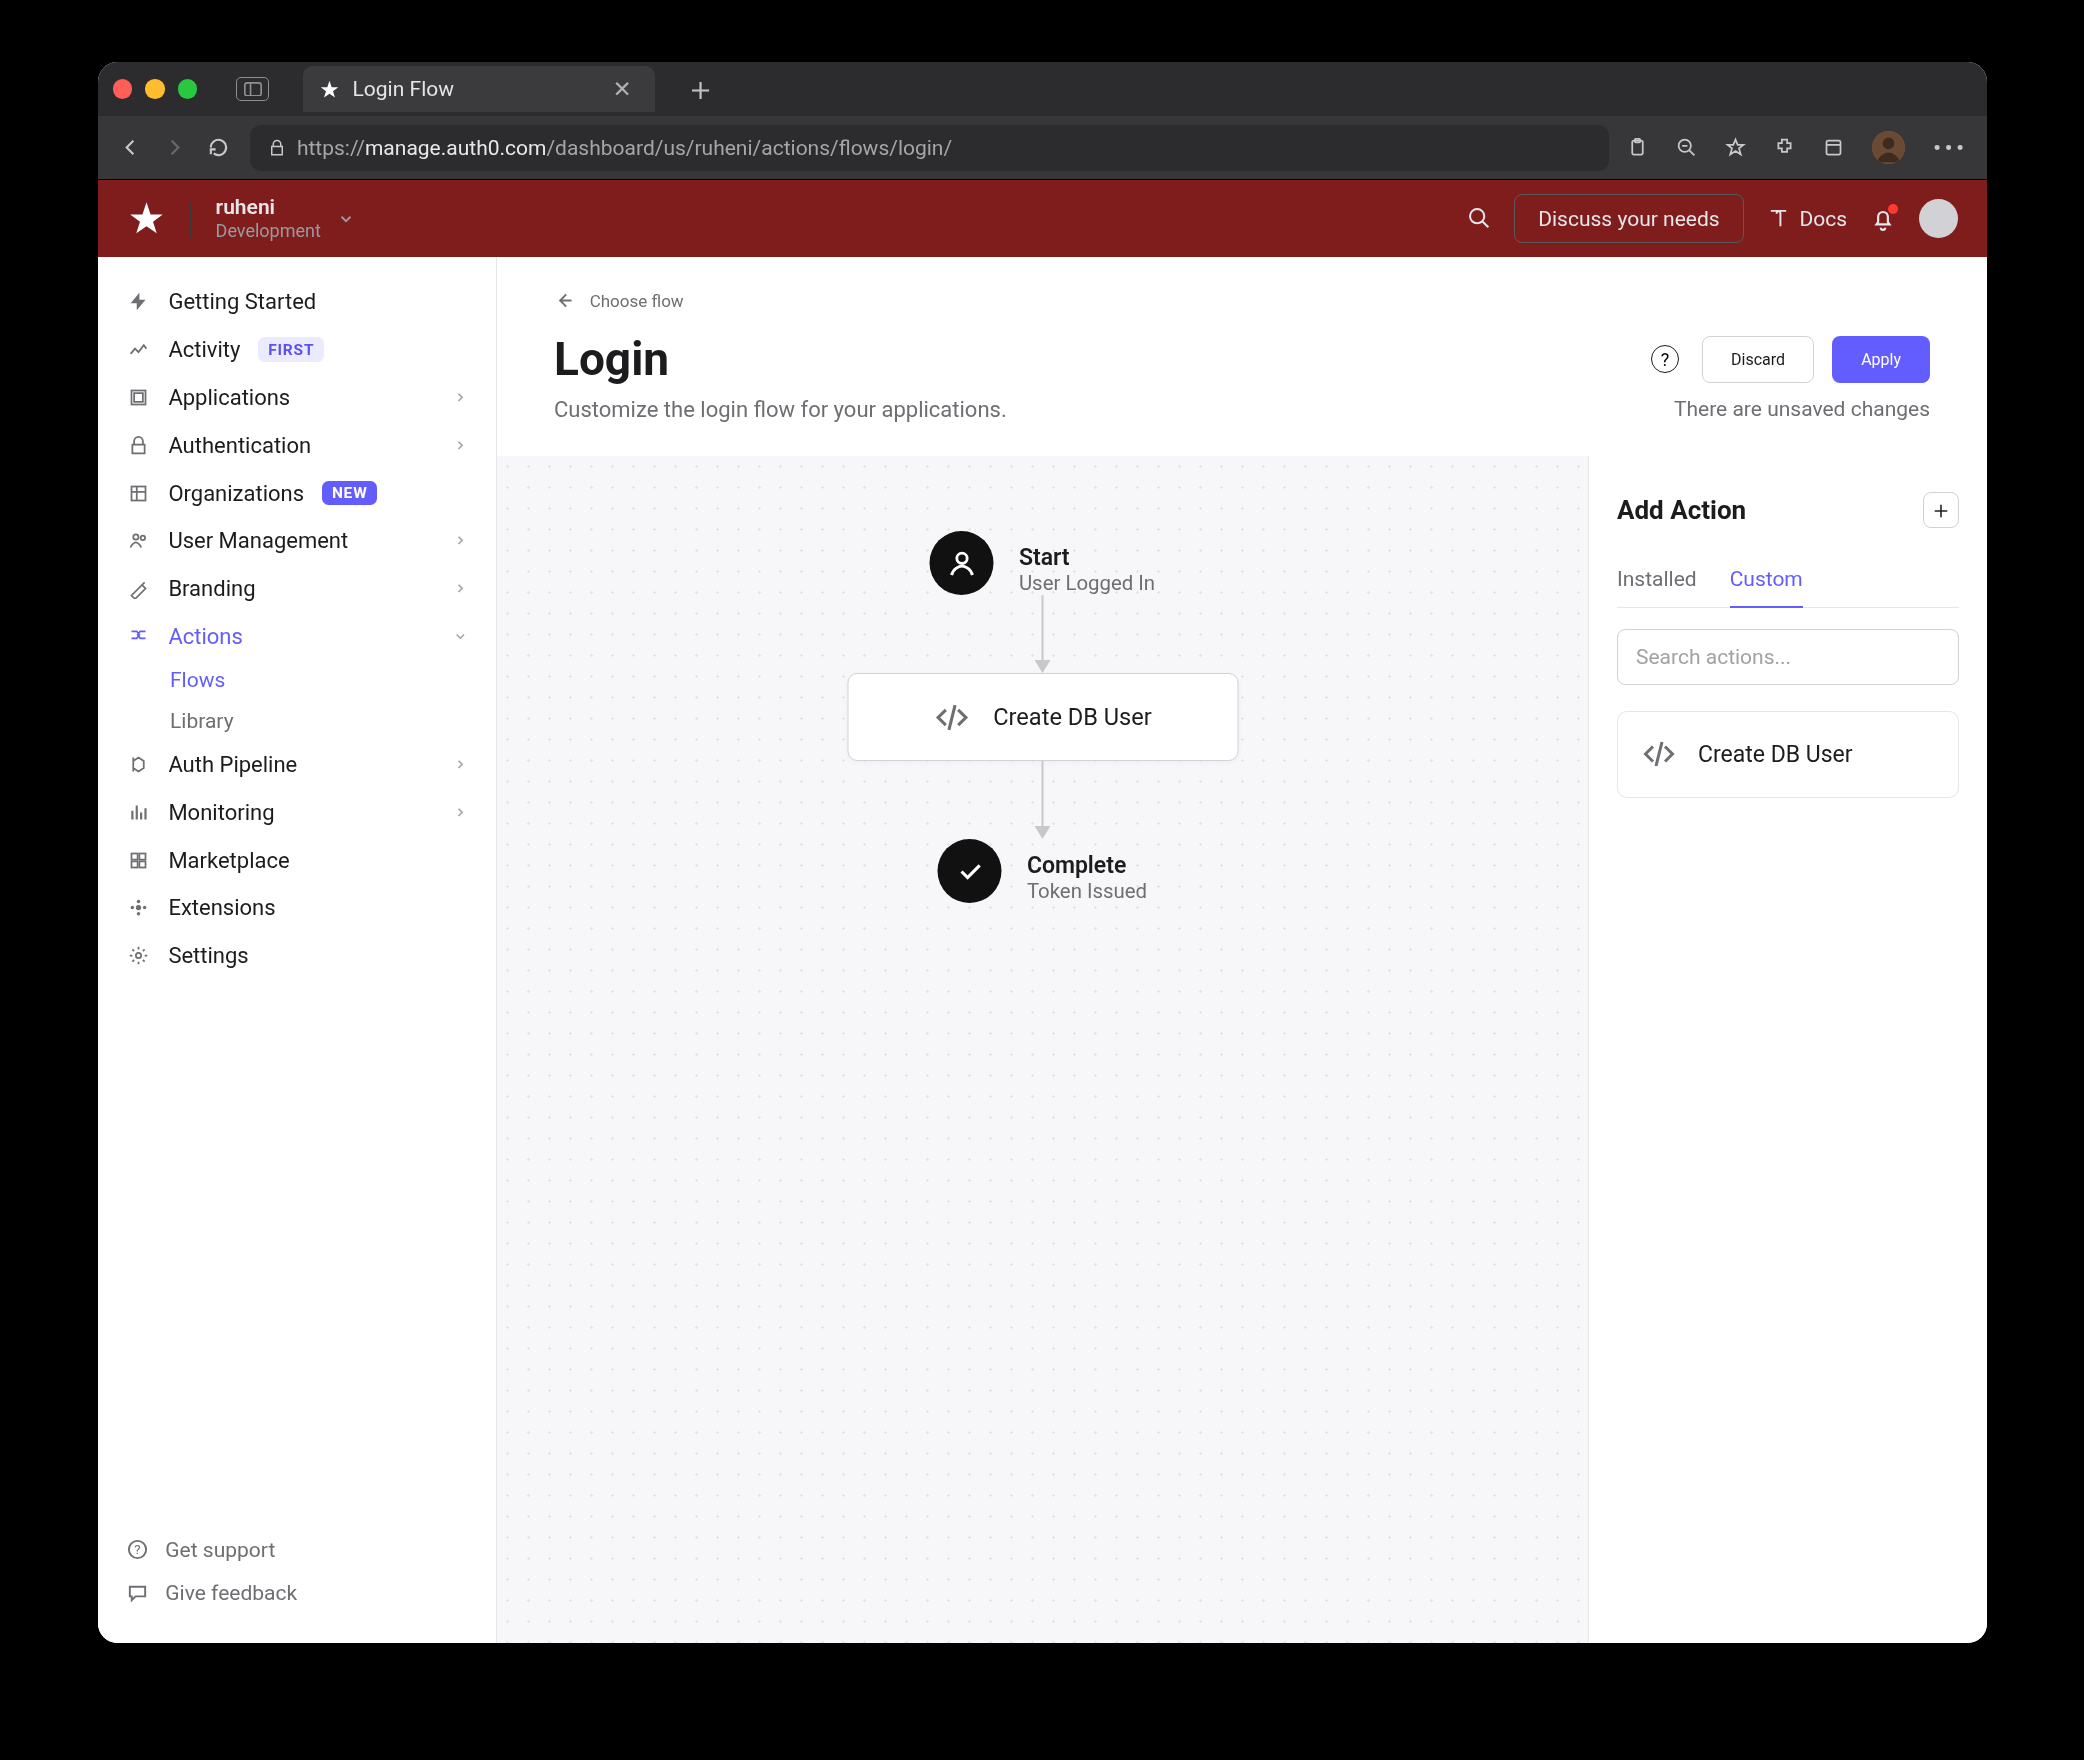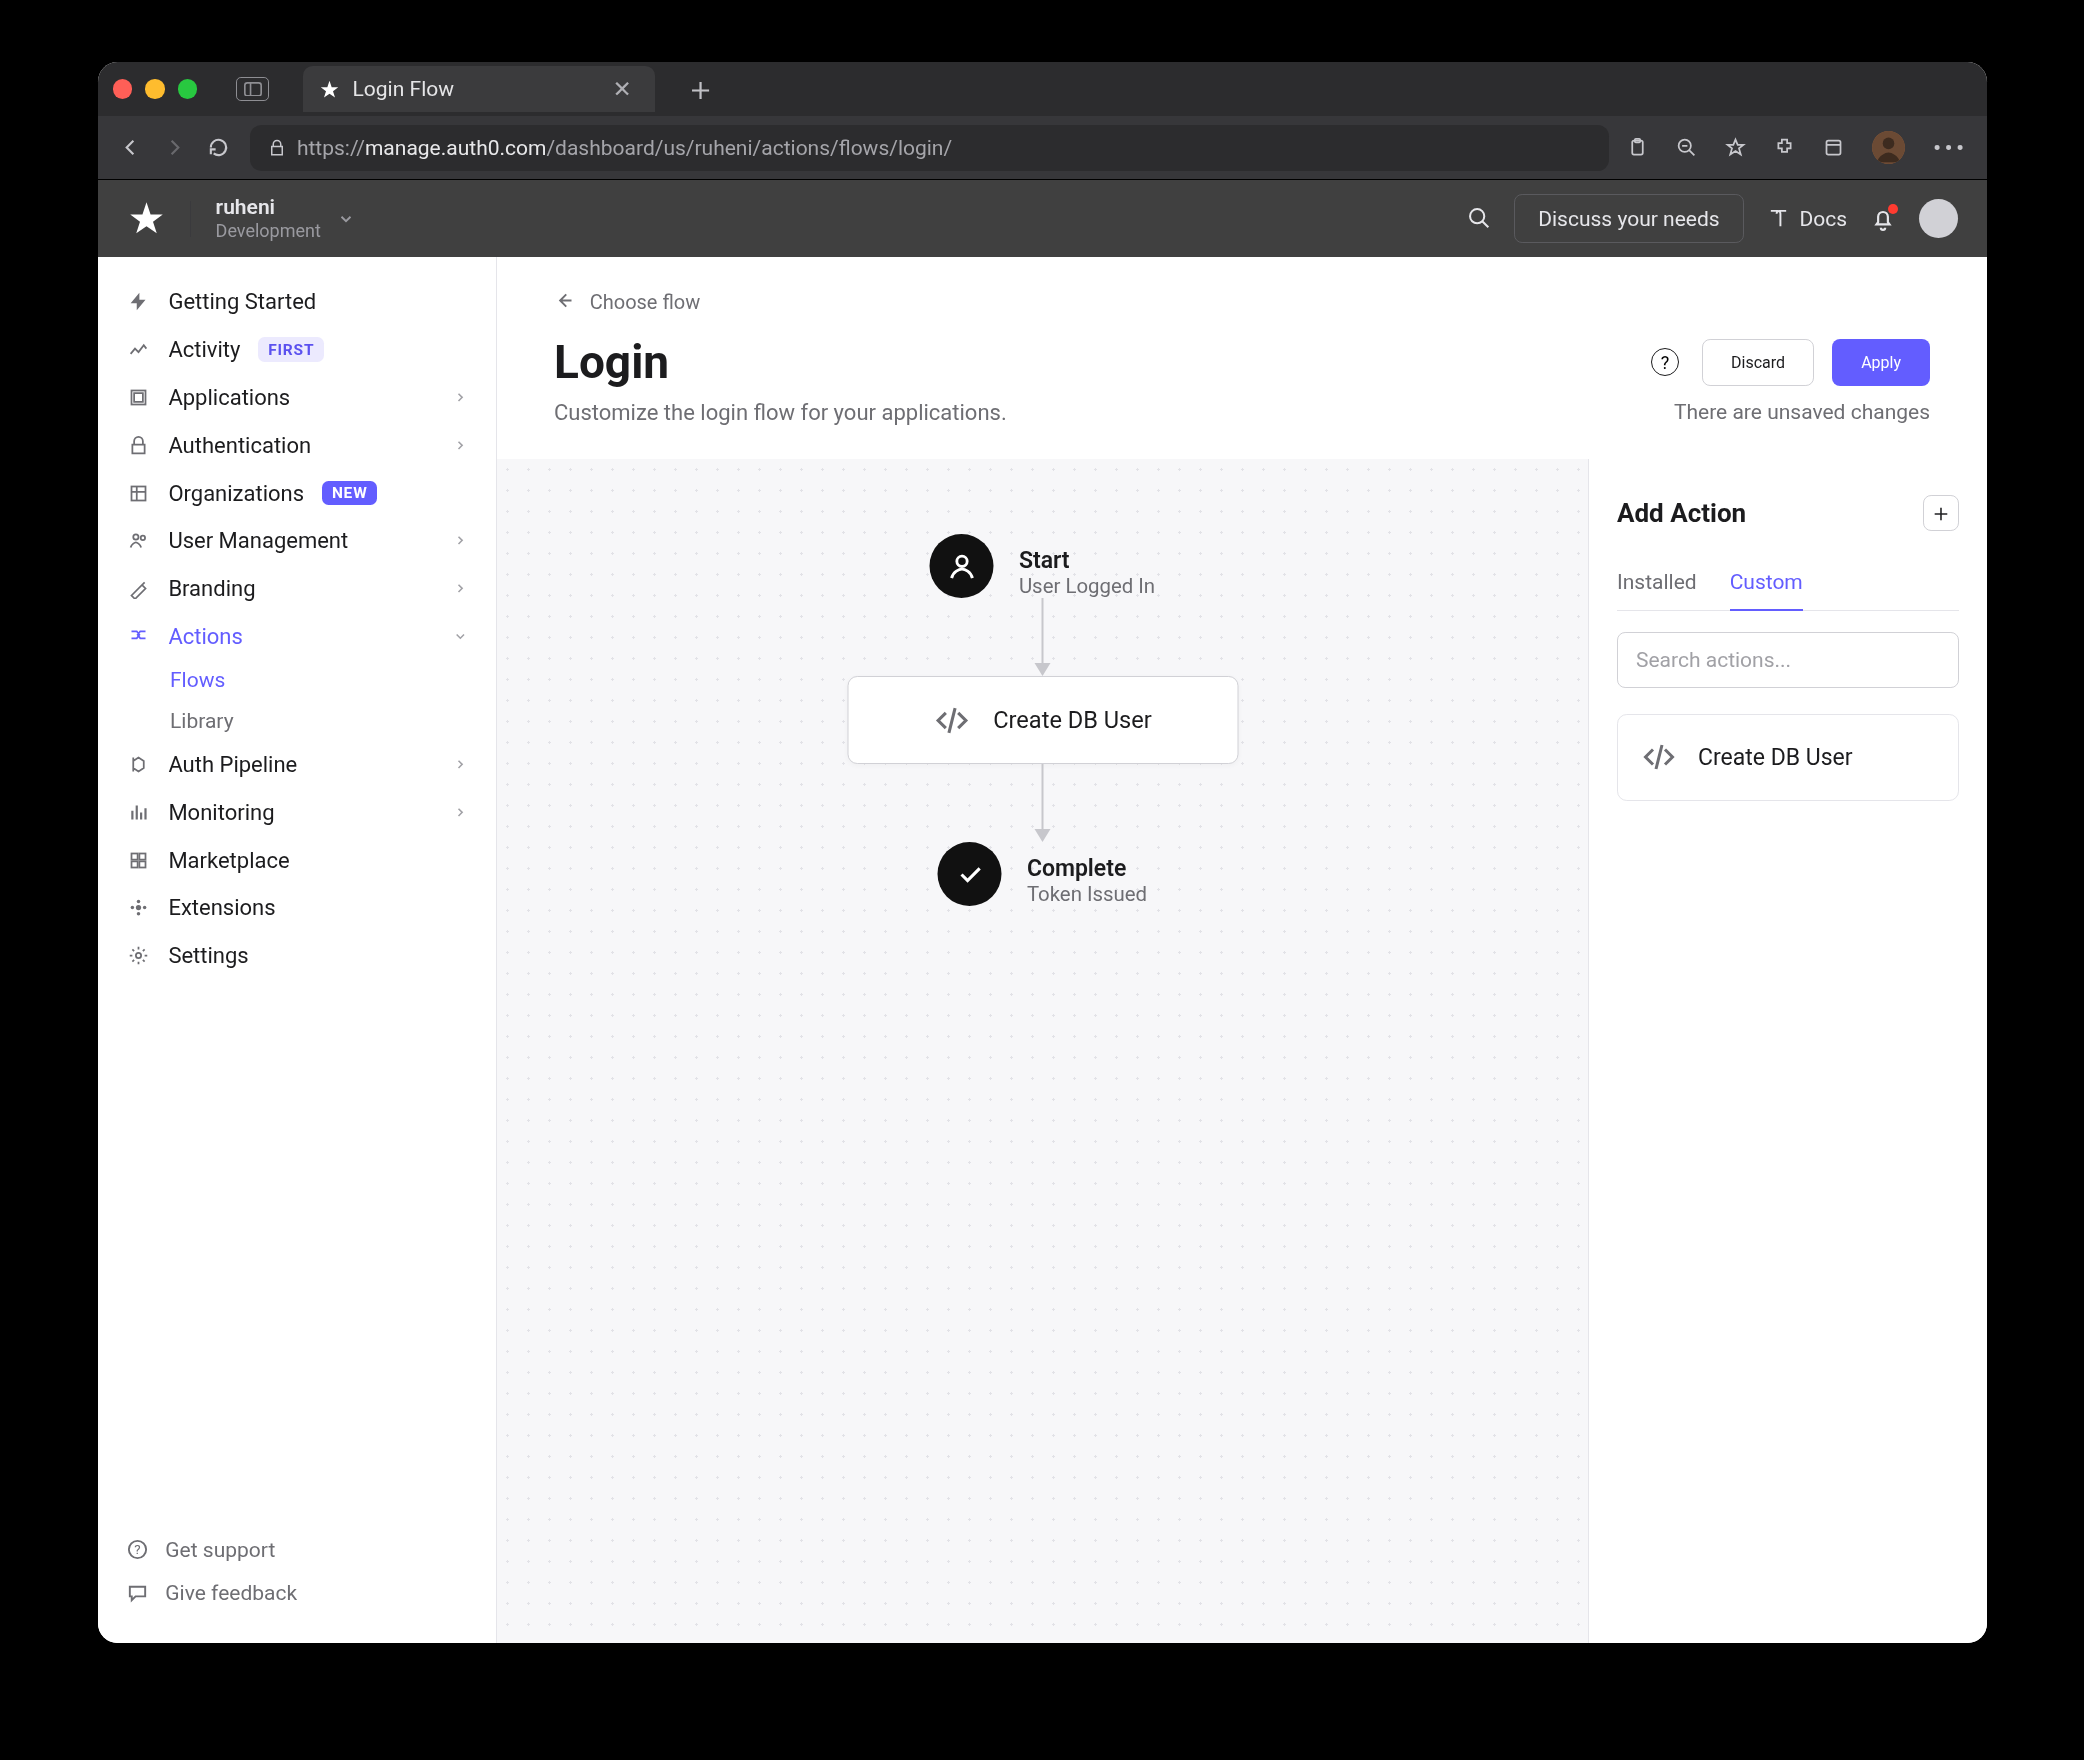--- a/index.html
+++ b/index.html
@@ -25,21 +25,21 @@
   .nav-ico.dim{opacity:.35;}
   .urlfield{flex:1;display:flex;align-items:center;gap:11.4px;background:#2c2c2e;border-radius:11.4px;padding:8.1px 18px;height:46px;}
   .urlfield .lock{color:#c7c7cc;}
   .urltext{color:#a5a5aa;font-size:21px;white-space:nowrap;overflow:hidden;}
   .urltext .strong{color:#e8e8ea;}
   .url-right{display:flex;align-items:center;gap:28px;color:#c7c7cc;}
   .avatar-sm{width:33px;height:33px;border-radius:50%;background:#8a5a3a;display:flex;align-items:center;justify-content:center;overflow:hidden;}
   .dots{letter-spacing:3.3px;font-size:24.4px;color:#c7c7cc;}
 
   
-  .appbar{height:77px;background:#404040;display:flex;align-items:center;padding:0 29px;gap:23px;color:#e6e6ea;}
+  .appbar{height:77px;background:#7f1d1d;display:flex;align-items:center;padding:0 29px;gap:23px;color:#e6e6ea;}
   .brand{display:flex;align-items:center;gap:24.4px;}
   .brand-logo{width:39px;height:39px;}
   .divider-v{width:0.8px;height:36px;background:#3a3a3d;}
   .tenant{display:flex;flex-direction:column;line-height:1.2;}
   .tenant .name{font-size:21px;font-weight:600;}
   .tenant .env{font-size:18px;color:#9a9aa0;}
   .tenant-wrap{display:flex;align-items:center;gap:16.3px;cursor:pointer;}
   .chev{color:#9a9aa0;}
   .appbar-spacer{flex:1;}
   .discuss{border:0.8px solid #5a5a5e;border-radius:8.1px;padding:11.4px 23px;font-size:21px;cursor:pointer;}
@@ -61,21 +61,21 @@
   .side-sub.active{color:#635dff;}
   .badge{font-size:15.5px;font-weight:700;padding:3.3px 9.8px;border-radius:6.5px;letter-spacing:0.8px;}
   .badge.first{background:#eceafe;color:#5b51ef;}
   .badge.new{background:#635dff;color:#fff;}
   .side-footer{padding:16.3px 28px 28px;}
   .sf-item{display:flex;align-items:center;gap:16.3px;color:#6e6e73;font-size:21px;padding:9.8px 0;cursor:pointer;}
 
   
   .main{flex:1;display:flex;flex-direction:column;}
   .page-head{padding:33px 57px 33px 57px;border-bottom:0.8px solid transparent;}
-  .back-row{display:flex;gap:14.7px;color:#6e6e73;font-size:20px;cursor:pointer;margin-bottom:21px;}
+  .back-row{display:flex;align-items:center;gap:14.7px;color:#6e6e73;font-size:17px;cursor:pointer;margin-bottom:21px;}
   .head-row{display:flex;align-items:center;}
   .page-title{font-size:46px;font-weight:700;color:#1c1c1e;}
   .head-spacer{flex:1;}
   .help-ico{width:28px;height:28px;border:1.6px solid #1c1c1e;border-radius:50%;display:flex;align-items:center;justify-content:center;font-size:18px;margin-right:23px;cursor:pointer;}
   .btn{font-size:16px;padding:13px 28px;border-radius:8.1px;cursor:pointer;border:0.8px solid transparent;}
   .btn.secondary{background:#fff;border-color:#d1d1d6;color:#1c1c1e;margin-right:18px;}
   .btn.primary{background:#635dff;color:#fff;}
   .page-sub{color:#6e6e73;font-size:22px;margin-top:11.4px;}
   .unsaved{color:#6e6e73;font-size:21px;text-align:right;margin-top:11.4px;}
 

